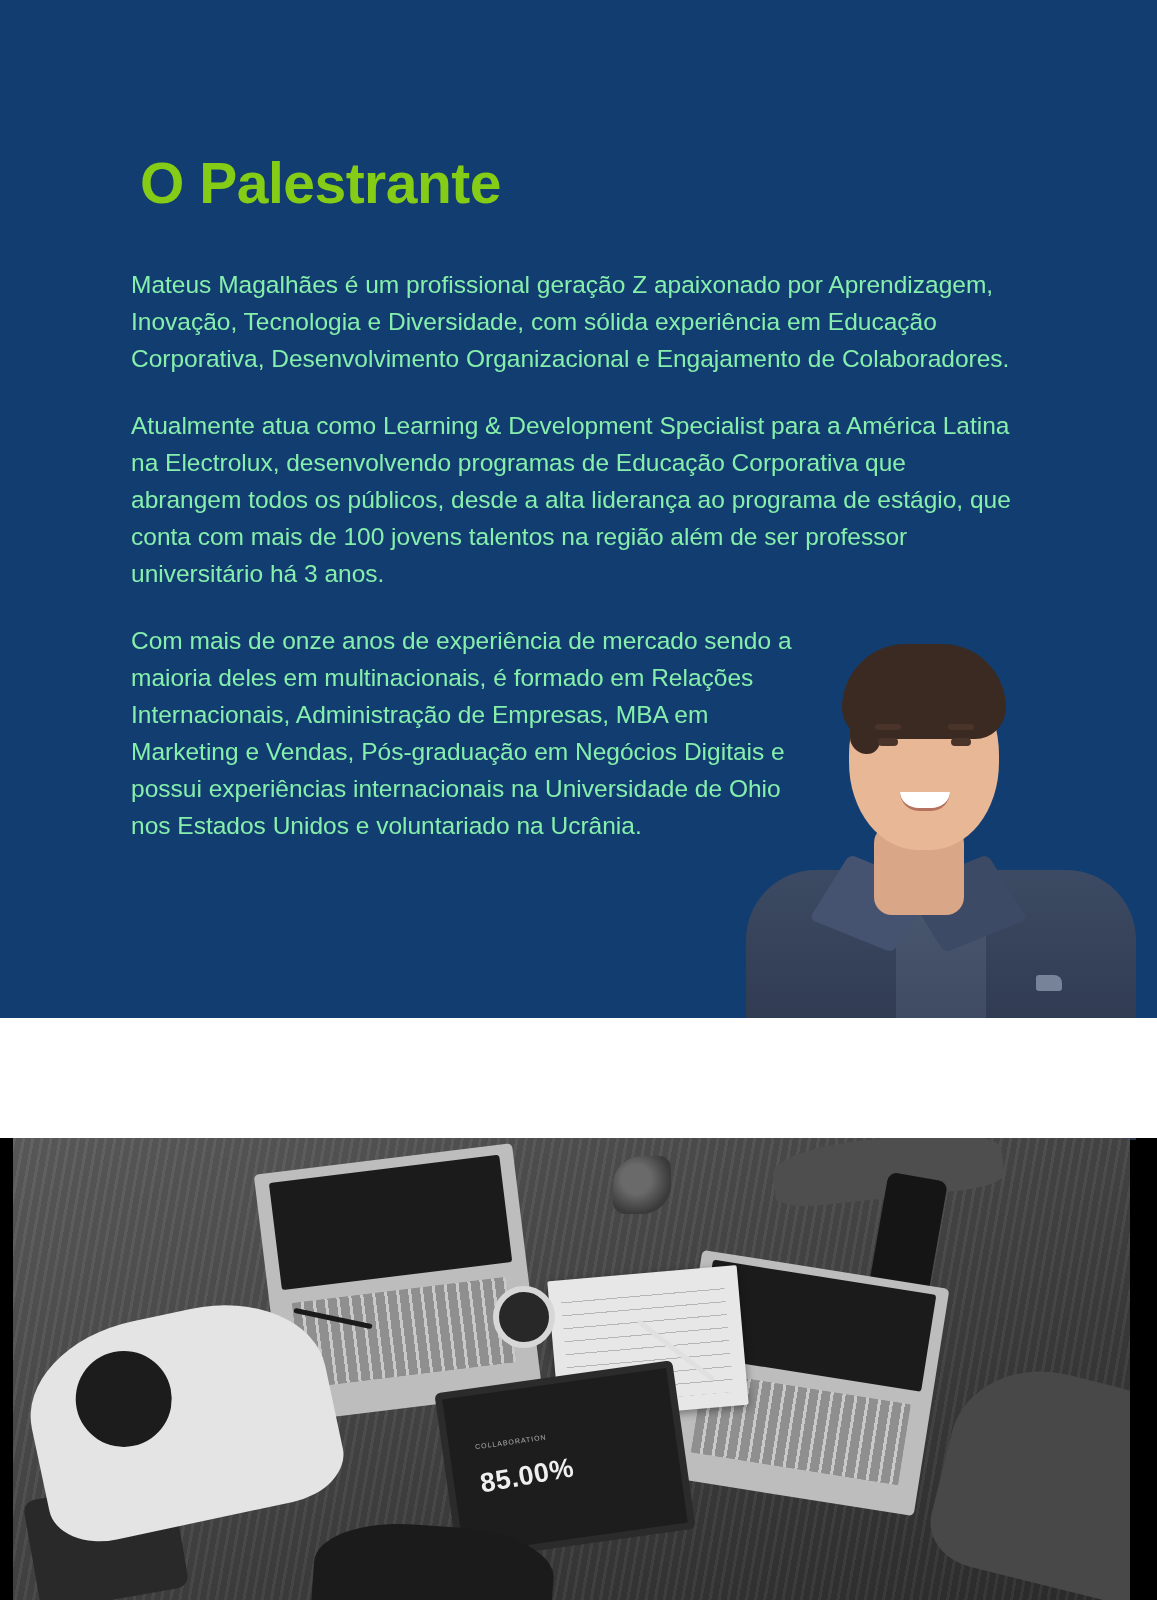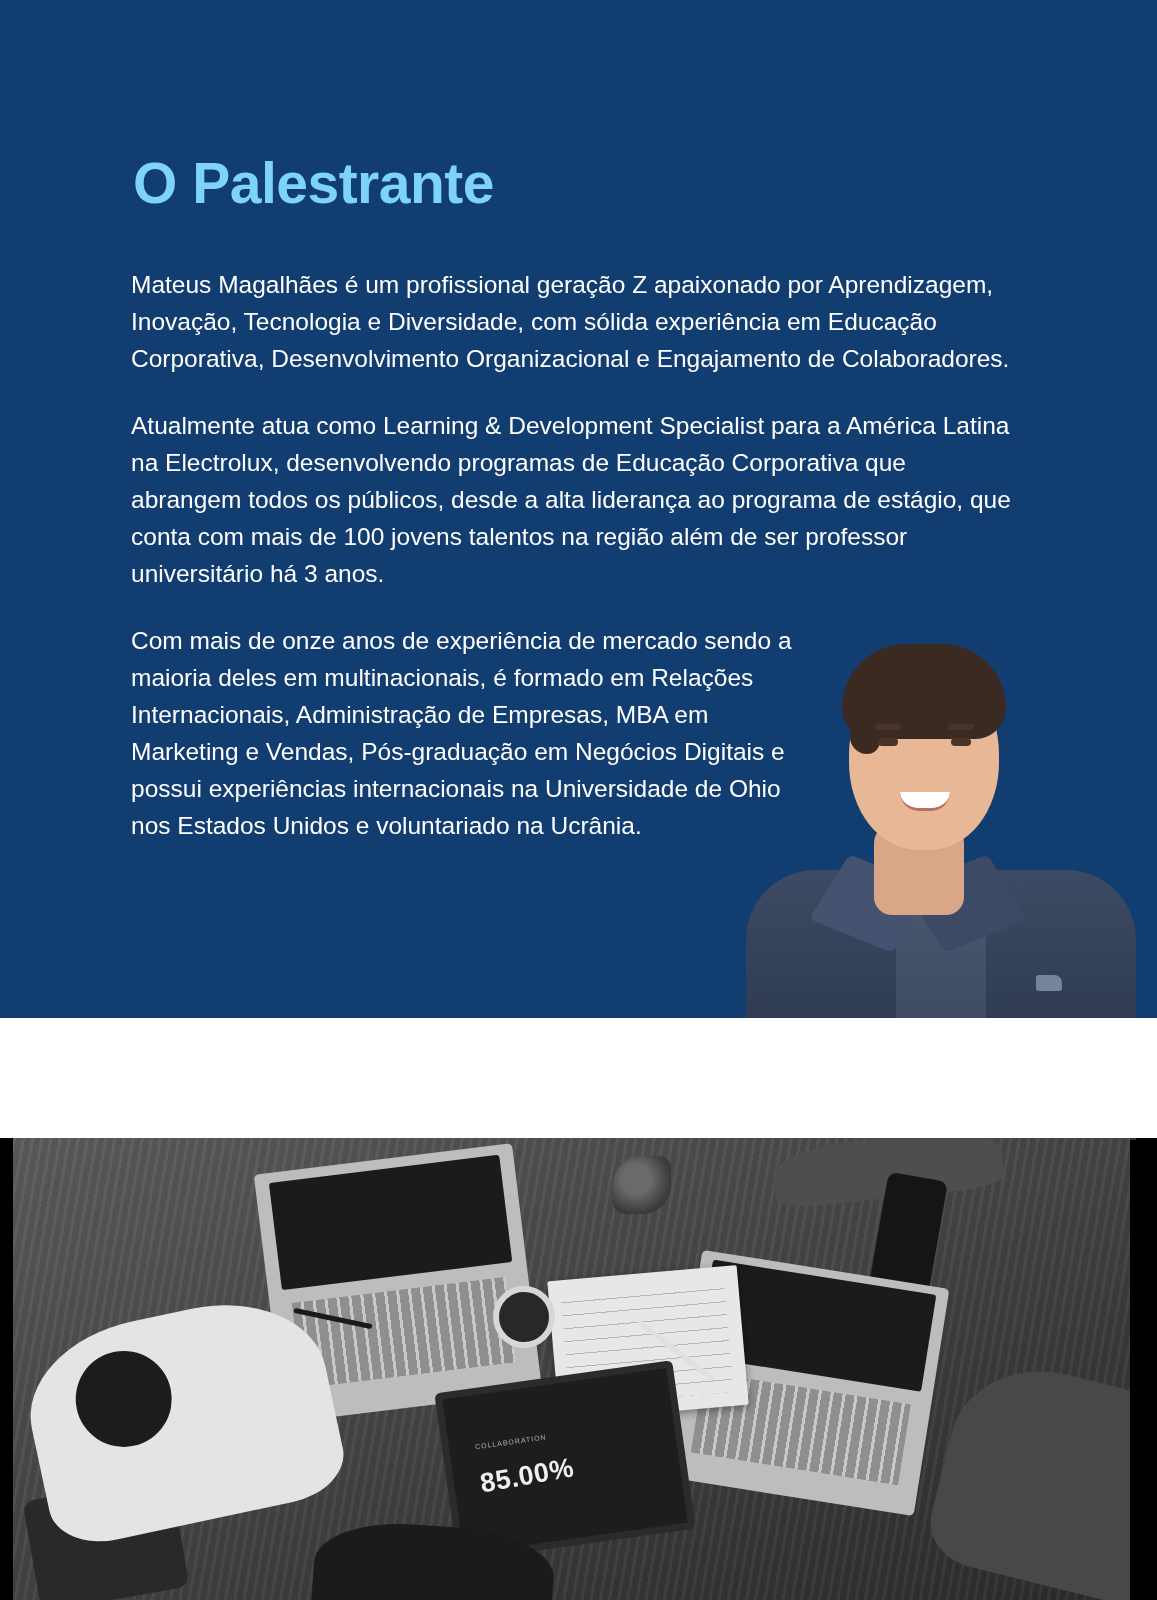--- a/index.html
+++ b/index.html
@@ -23,33 +23,33 @@
   .panel-blue {
     position: absolute;
     left: 0;
     top: 0;
     width: 1157px;
     height: 1022px;
     background: #123d70;
   }
   .title {
     position: absolute;
-    left: 133px;
+    left: 140px;
     top: 112px;
     font-size: 57px;
     font-weight: bold;
-    color: #7dd3fc;
+    color: #84cc16;
     letter-spacing: -0.5px;
   }
   .body-text {
     position: absolute;
     left: 131px;
     top: 266px;
     width: 885px;
-    color: #ffffff;
+    color: #86efac;
     font-size: 24.5px;
     line-height: 37px;
   }
   .body-text p {
     margin: 0 0 30px 0;
   }
   .body-text p.narrow {
     width: 680px;
   }
   .body-text p:last-child {

